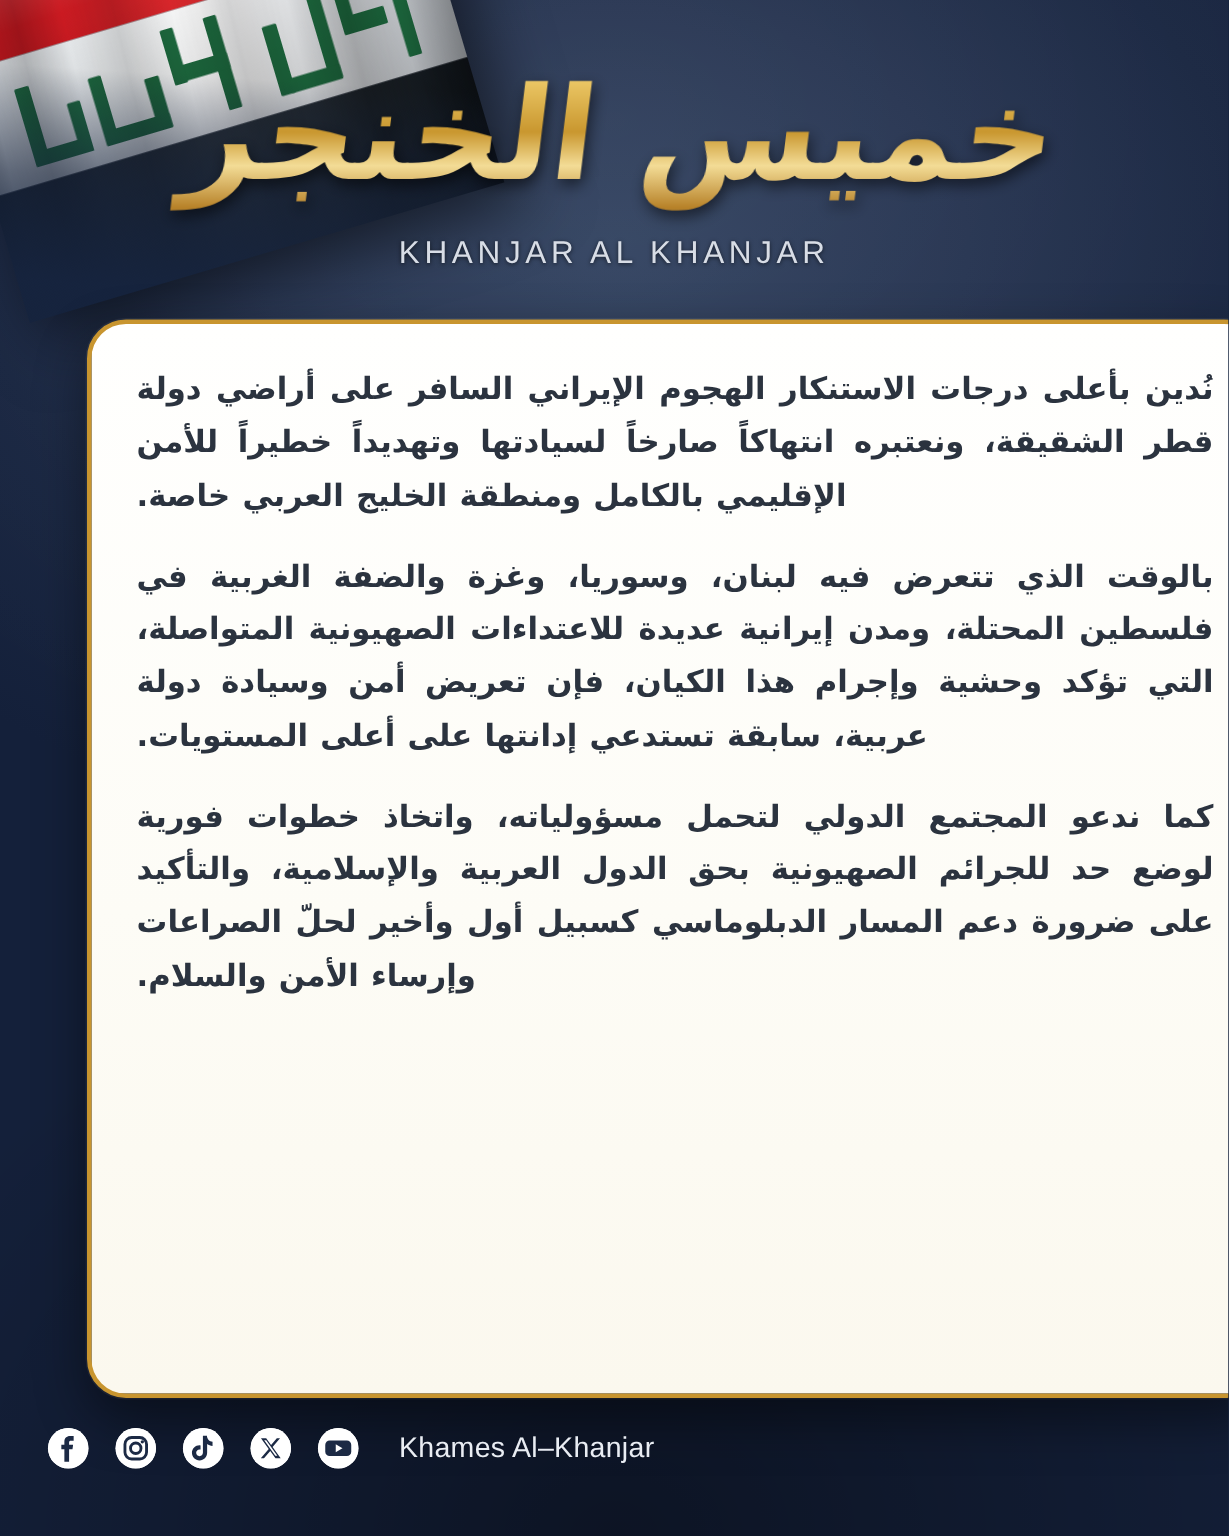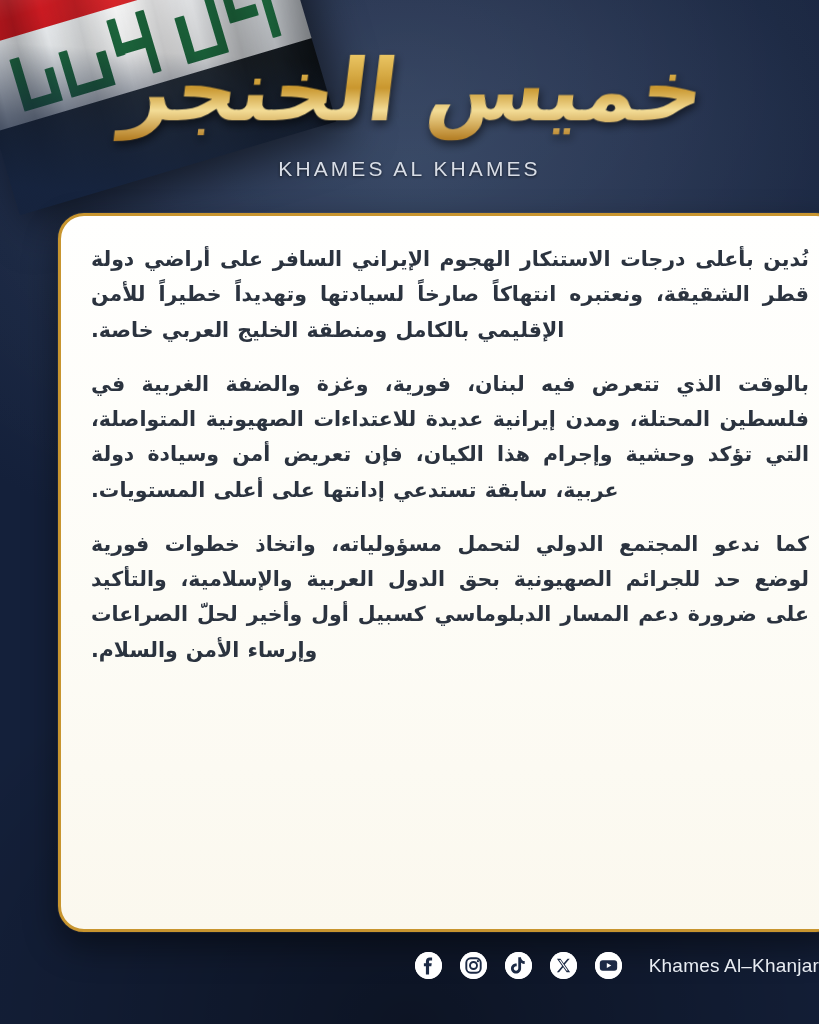--- a/index.html
+++ b/index.html
@@ -191,21 +191,21 @@
   .para:last-child { margin-bottom: 0; }
 
   
   .footer {
     position: absolute;
     left: 0;
     top: 952px;
     width: 819px;
     display: flex;
     align-items: center;
-    justify-content: flex-end;
+    justify-content: flex-start;
     gap: 18px;
     direction: ltr;
     padding-left: 32px;
   }
 
   .soc {
     width: 27px;
     height: 27px;
     border-radius: 50%;
     background: #ffffff;
@@ -260,27 +260,27 @@
       </div>
 
       <div class="flag-folds"></div>
       <div class="flag-sheen"></div>
       <div class="flag-fade"></div>
     </div>
   </div>
 
   <div class="logo-block">
     <span class="logo-ar">خميس الخنجر</span>
-    <span class="logo-en">KHAMES AL KHAMES</span>
+    <span class="logo-en">KHANJAR AL KHANJAR</span>
   </div>
 
   <div class="card">
     <div class="card-inner">
       <p class="para">نُدين بأعلى درجات الاستنكار الهجوم الإيراني السافر على أراضي دولة قطر الشقيقة، ونعتبره انتهاكاً صارخاً لسيادتها وتهديداً خطيراً للأمن الإقليمي بالكامل ومنطقة الخليج العربي خاصة.</p>
-      <p class="para">بالوقت الذي تتعرض فيه لبنان، فورية، وغزة والضفة الغربية في فلسطين المحتلة، ومدن إيرانية عديدة للاعتداءات الصهيونية المتواصلة، التي تؤكد وحشية وإجرام هذا الكيان، فإن تعريض أمن وسيادة دولة عربية، سابقة تستدعي إدانتها على أعلى المستويات.</p>
+      <p class="para">بالوقت الذي تتعرض فيه لبنان، وسوريا، وغزة والضفة الغربية في فلسطين المحتلة، ومدن إيرانية عديدة للاعتداءات الصهيونية المتواصلة، التي تؤكد وحشية وإجرام هذا الكيان، فإن تعريض أمن وسيادة دولة عربية، سابقة تستدعي إدانتها على أعلى المستويات.</p>
       <p class="para">كما ندعو المجتمع الدولي لتحمل مسؤولياته، واتخاذ خطوات فورية لوضع حد للجرائم الصهيونية بحق الدول العربية والإسلامية، والتأكيد على ضرورة دعم المسار الدبلوماسي كسبيل أول وأخير لحلّ الصراعات وإرساء الأمن والسلام.</p>
     </div>
   </div>
 
   <div class="footer">
 
     <span class="soc">
       <svg width="27" height="27" viewBox="0 0 24 24" aria-hidden="true">
         <circle cx="12" cy="12" r="12" fill="#fff"></circle>
         <path fill="#1c2a45" d="M15.2 4.8h-2.1c-2.1 0-3.4 1.3-3.4 3.4v1.7H7.9v2.7h1.8V20h2.8v-7.4h2l.4-2.7h-2.4V8.5c0-.7.3-1 1-1h1.7V4.8z"></path>

